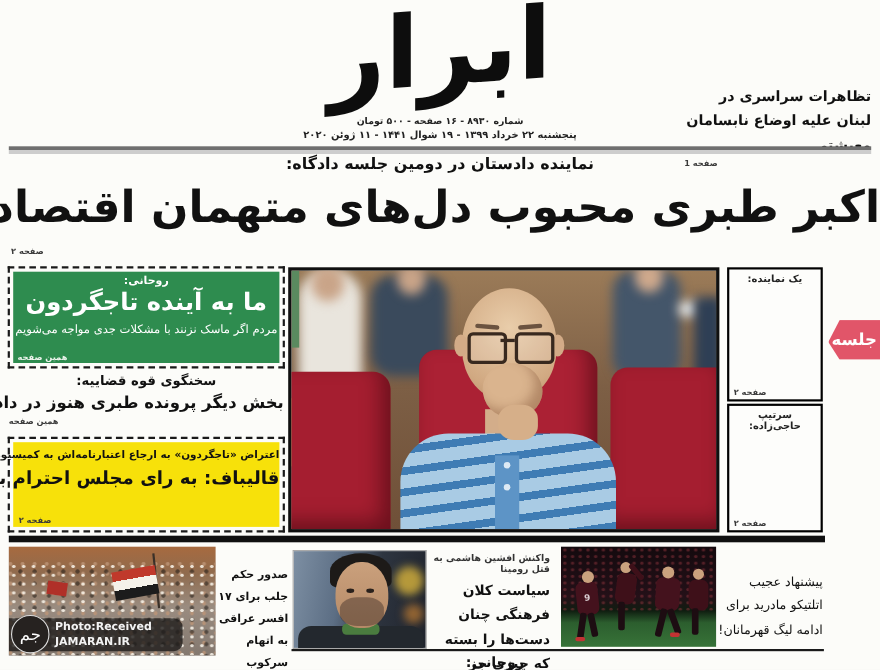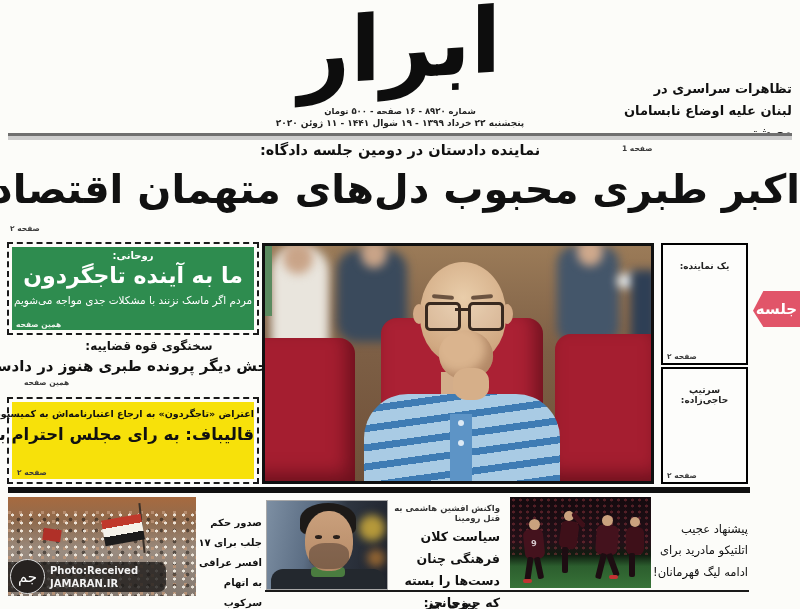--- a/index.html
+++ b/index.html
@@ -29,33 +29,33 @@
   #lead-page{left:10px;top:224px}
 
   
   .deco{outline:2px dashed #1a1a1a;outline-offset:3px}
   #green-box{left:12px;top:247px;width:242px;height:83px;background:#2e8c4f;color:#fff;
       text-align:center;padding-top:3px;box-sizing:border-box}
   #green-box .kicker{font-size:10px;font-weight:bold}
   #green-box .headline{font-size:22px;font-weight:bold;line-height:30px}
   #green-box .sub{font-size:10.5px;font-weight:normal;margin-top:3px}
   #green-box .pageref{position:absolute;left:4px;bottom:1px;color:#eef5ee}
-  #judiciary{left:24px;top:339px;width:250px;text-align:center}
+  #judiciary{left:8px;top:339px;width:250px;text-align:center}
   #judiciary .kicker{font-size:12px;font-weight:bold}
   #judiciary .headline{font-size:15px;font-weight:bold;white-space:nowrap;margin-top:4px}
   #judiciary .pageref{margin-top:3px}
   #yellow-box{left:12px;top:402px;width:242px;height:77px;background:#f7e10a;color:#111;
       text-align:center;padding-top:6px;box-sizing:border-box}
   #yellow-box .kicker{font-size:9.5px;font-weight:bold;white-space:nowrap}
   #yellow-box .headline{font-size:16.5px;font-weight:bold;margin-top:6px;white-space:nowrap}
   #yellow-box .pageref{position:absolute;left:5px;bottom:2px}
 
   
   .side-box{left:661px;width:87px;border:2px solid #000;box-sizing:border-box;background:#fdfdfb;
-      text-align:center;padding:16px 2px}
+      text-align:center;padding:4px 2px}
   #right-box-top{top:243px;height:122px}
   #right-box-bottom{top:367px;height:117px}
   .side-box .kicker{font-size:9px;font-weight:bold;color:#222}
   .side-box .headline{font-size:12.5px;font-weight:bold;line-height:1.5;margin-top:2px}
   .side-box .pageref{position:absolute;left:4px;bottom:2px}
   #jamaran-tag{left:753px;top:291px;width:47px;height:36px;background:#e15569;color:#fff;
       clip-path:polygon(22% 0,100% 0,100% 100%,22% 100%,0 55%);
       display:flex;align-items:center;justify-content:center;font-size:15px;font-weight:bold}
 
   

